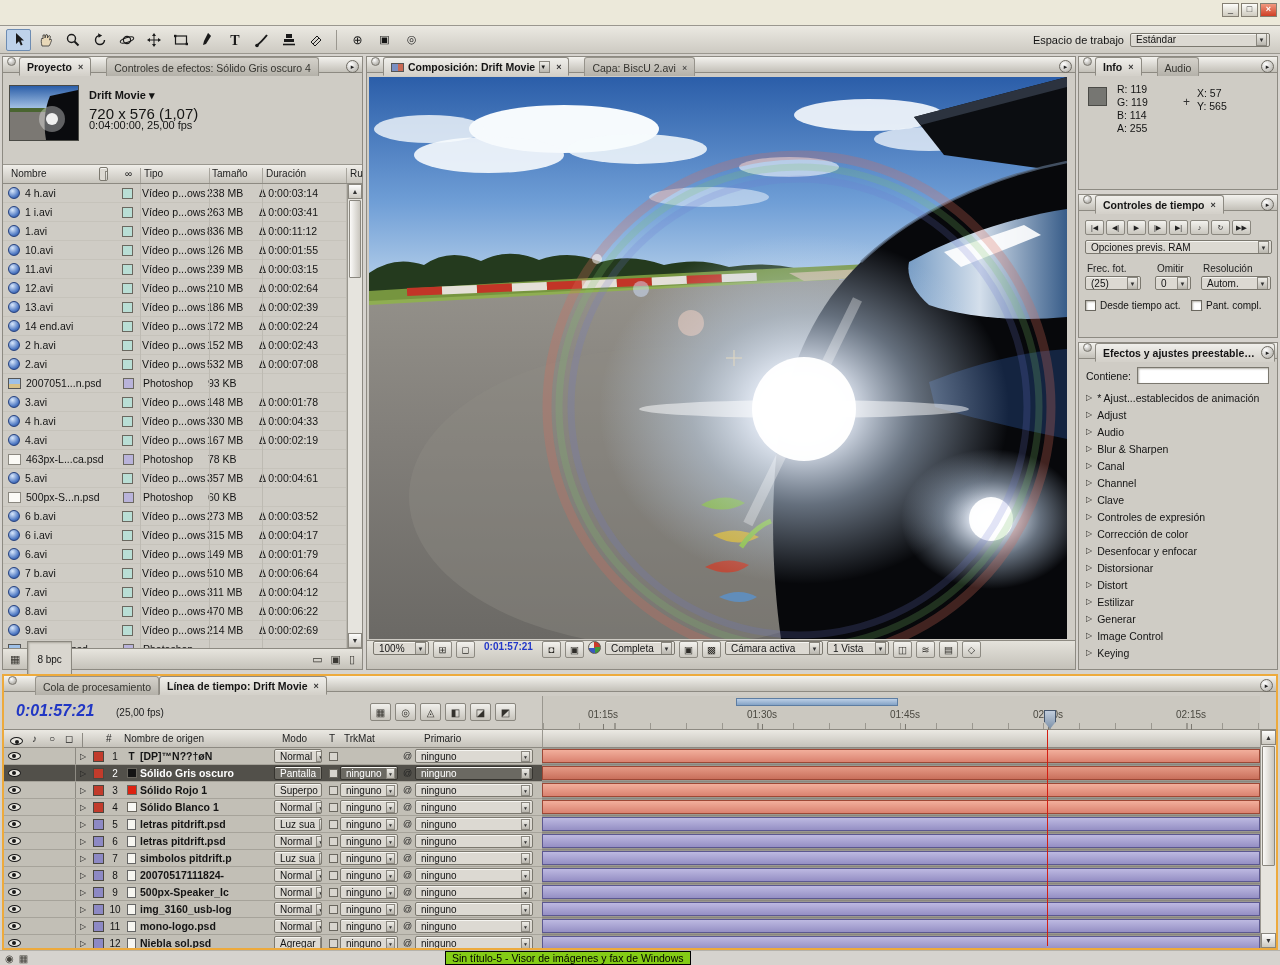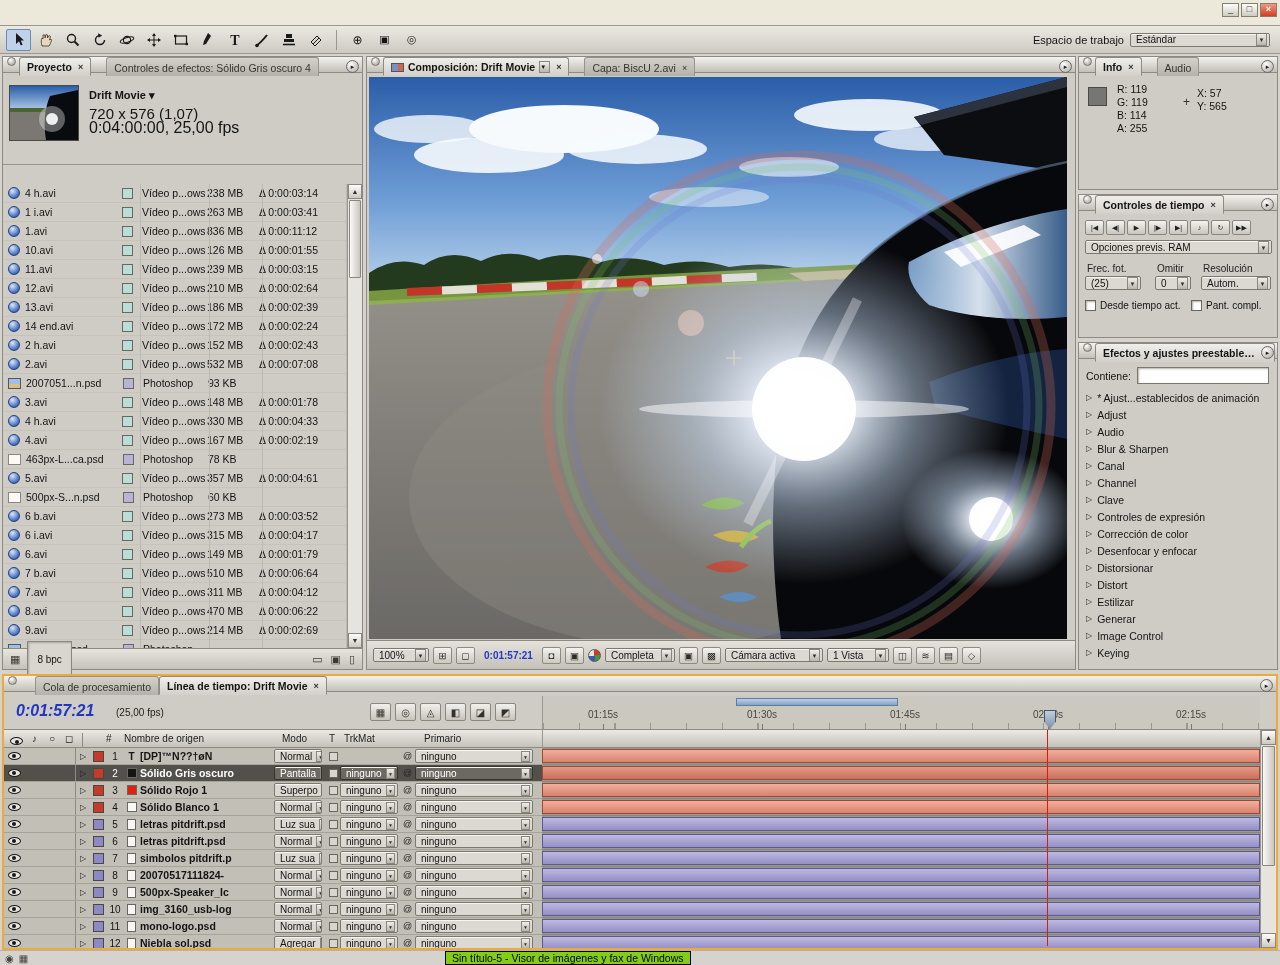--- a/index.html
+++ b/index.html
@@ -34,21 +34,21 @@
 .cb{display:inline-block;width:11px;height:11px;border:1px solid #6a675f;background:#fff;box-shadow:inset 1px 1px 2px #b5b2aa;flex:none}
 .sb-v{position:absolute;background:#e6e4de;border-left:1px solid #9a978f}
 .sb-btn{height:15px;width:100%;background:linear-gradient(#fdfdfc,#ccc9c1);border:1px solid #8a877f;text-align:center;font-size:7px;line-height:13px;color:#333}
 .sb-thumb{position:absolute;left:1px;right:1px;background:linear-gradient(90deg,#fbfaf8,#c9c6be);border:1px solid #8a877f;border-radius:1px}
 
 #p-project{left:2px;top:56px;width:361px;height:614px}
 #prj-preview{position:absolute;left:0;top:20px;right:0;height:88px;border-bottom:1px solid #9a978f}
 .thumb{position:absolute;left:6px;top:8px;width:70px;height:56px;border:1px solid #4a4a45;background:#000}
 #prj-title{position:absolute;left:86px;top:12px;font-weight:bold;font-size:11px}
 #prj-l1{position:absolute;left:86px;top:28px;font-size:15px}
-#prj-l2{position:absolute;left:86px;top:42px;font-size:16px}
+#prj-l2{position:absolute;left:86px;top:42px;font-size:11px}
 #prj-header{position:absolute;left:0;top:108px;right:0;height:19px;background:linear-gradient(#f0eee9,#c7c4bc);border-bottom:1px solid #8d8a82;font-size:10px;color:#222}
 #prj-header span{position:absolute;top:3px}
 .hline{position:absolute;top:0;bottom:0;width:1px;background:#a8a59d}
 #prj-rows{position:absolute;left:0;top:127px;right:0;bottom:21px;overflow:hidden;background:#cfccc5}
 .colline{position:absolute;top:0;bottom:0;width:1px;background:#bdbab2;z-index:1}
 .prow{position:relative;height:19px;border-bottom:1px solid #c6c3bb;display:flex;align-items:center;font-size:10.5px}
 .p-icon{flex:none;margin-left:5px}
 .avi .p-icon{width:12px;height:12px;background:radial-gradient(circle at 35% 30%,#d9e8fc,#4d77c2 65%,#26458c);border-radius:50%;border:1px solid #24407e}
 .psd-img .p-icon{width:13px;height:11px;border:1px solid #555;background:linear-gradient(#9ec0e8 55%,#d8c188 55%)}
 .psd-plain .p-icon{width:13px;height:11px;border:1px solid #8a877f;background:#fbfaf6}
@@ -62,21 +62,21 @@
 .p-dur{width:86px;padding-left:2px;white-space:nowrap}
 #prj-sb{right:0;top:127px;width:15px;bottom:21px}
 #prj-foot{position:absolute;left:0;right:0;bottom:0;height:21px;background:linear-gradient(#e7e5de,#c5c2ba);border-top:1px solid #8d8a82;display:flex;align-items:center;gap:7px;padding:0 7px;font-size:10px}
 .bpc{border:1px solid #8a877f;background:#d9d6cf;box-shadow:inset 1px 1px 2px #aba89f;padding:12px 9px}
 .footico{font-size:11px;color:#3a3833}
 
 #p-viewer{left:366px;top:56px;width:710px;height:614px}
 .comp-ico{width:13px;height:9px;background:linear-gradient(90deg,#7a8fc2 50%,#c96a55 50%);border:1px solid #555;flex:none}
 #vw-img{position:absolute;left:2px;top:20px;width:698px;height:562px;background:#1a1a1a}
 #vw-img svg{display:block}
-#vw-bar{position:absolute;left:0;right:0;bottom:0;height:29px;background:linear-gradient(#e4e2db,#c4c1b9);border-top:1px solid #8d8a82;display:flex;align-items:center;gap:4px;padding:0 6px;font-size:10px}
+#vw-bar{position:absolute;left:0;right:0;bottom:0;height:29px;background:linear-gradient(#e4e2db,#c4c1b9);border-top:1px solid #8d8a82;display:flex;gap:4px;padding:0 6px;font-size:10px}
 .vbtn{min-width:19px;height:17px;border:1px solid #8d8a82;background:linear-gradient(#f3f2ee,#ccc9c1);display:inline-flex;align-items:center;justify-content:center;font-size:9.5px;border-radius:2px;color:#2e2c28}
 .vtime{color:#2237c8;font-weight:bold;padding:0 5px}
 .chan{width:13px;height:13px;border-radius:50%;border:1px solid #5e5b54;background:conic-gradient(#cc3a2a 0 25%,#3f9a3a 25% 50%,#3a58c0 50% 75%,#e8e6e0 75% 100%)}
 
 #p-info{left:1078px;top:56px;width:200px;height:134px}
 #info-swatch{position:absolute;left:9px;top:30px;width:19px;height:19px;background:#767672;border:1px solid #4a4a46}
 #info-ch{position:absolute;left:38px;top:26px}
 #info-ch div{height:13px;font-size:10.5px}
 #info-plus{position:absolute;left:104px;top:38px;font-size:12px;color:#333}
 #info-xy{position:absolute;left:118px;top:30px}
@@ -280,20 +280,35 @@
         <rect y="22" width="68" height="6" fill="#4a6530"></rect>
         <rect y="26" width="68" height="28" fill="#7b7873"></rect>
         <path d="M40,10 L68,4 L68,54 L36,54 C33,36 35,22 40,10 Z" fill="#0a0b0e"></path>
         <circle cx="42" cy="33" r="13" fill="#fff" opacity=".35"></circle>
         <circle cx="42" cy="33" r="6" fill="#fff" opacity=".9"></circle>
       </svg>
     </div>
     <div id="prj-title"><span>Drift Movie</span> <span>▾</span></div>
     <div id="prj-l1">720 x 576 (1,07)</div>
     <div id="prj-l2">0:04:00:00, 25,00 fps</div>
+  </div>
+  <div id="prj-header">
+    <span style="left:8px">Nombre</span>
+    <span style="left:96px;top:2px" class="dd">
+        <span class="arr" style="margin-left:0">▼</span>
+      </span>
+    <span style="left:122px">∞</span>
+    <span style="left:141px">Tipo</span>
+    <span style="left:209px">Tamaño</span>
+    <span style="left:263px">Duración</span>
+    <span style="left:347px">Ru</span>
+    <span class="hline" style="left:137px"></span>
+      <span class="hline" style="left:206px"></span>
+      <span class="hline" style="left:259px"></span>
+      <span class="hline" style="left:343px"></span>
   </div>
   <div id="prj-rows">
     <div class="colline" style="left:137px"></div>
       <div class="colline" style="left:206px"></div>
       <div class="colline" style="left:259px"></div>
       <div class="colline" style="left:343px"></div>
 
       <div class="prow avi">
         <span class="p-icon"></span>
         <span class="p-name">4 h.avi</span>

